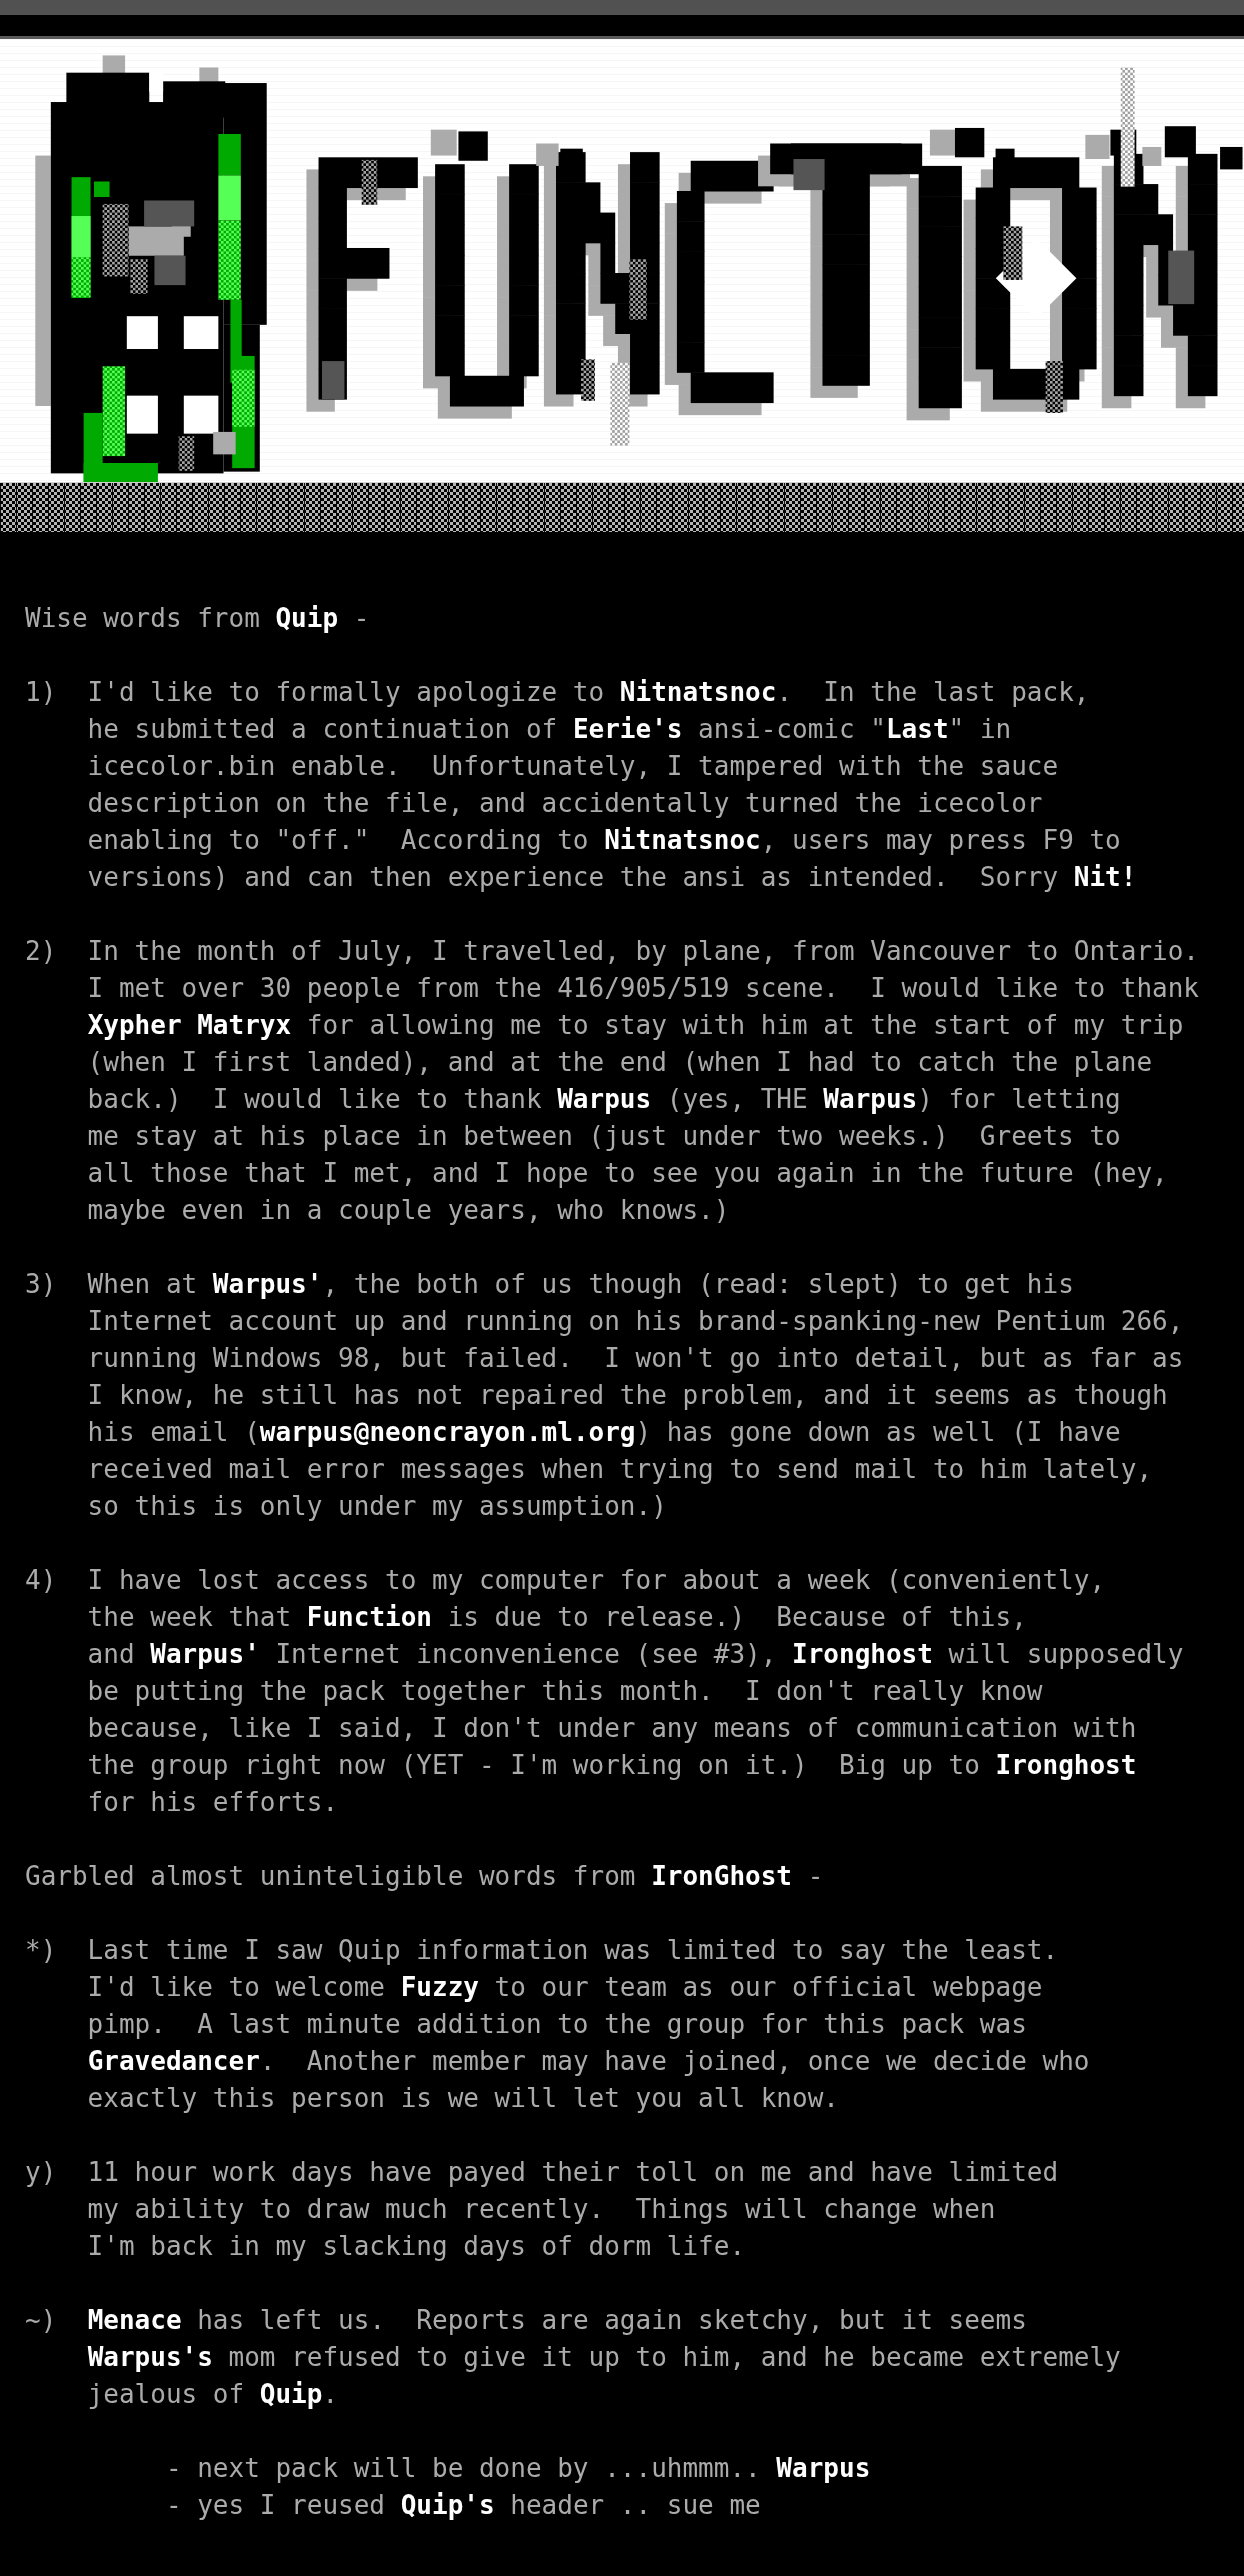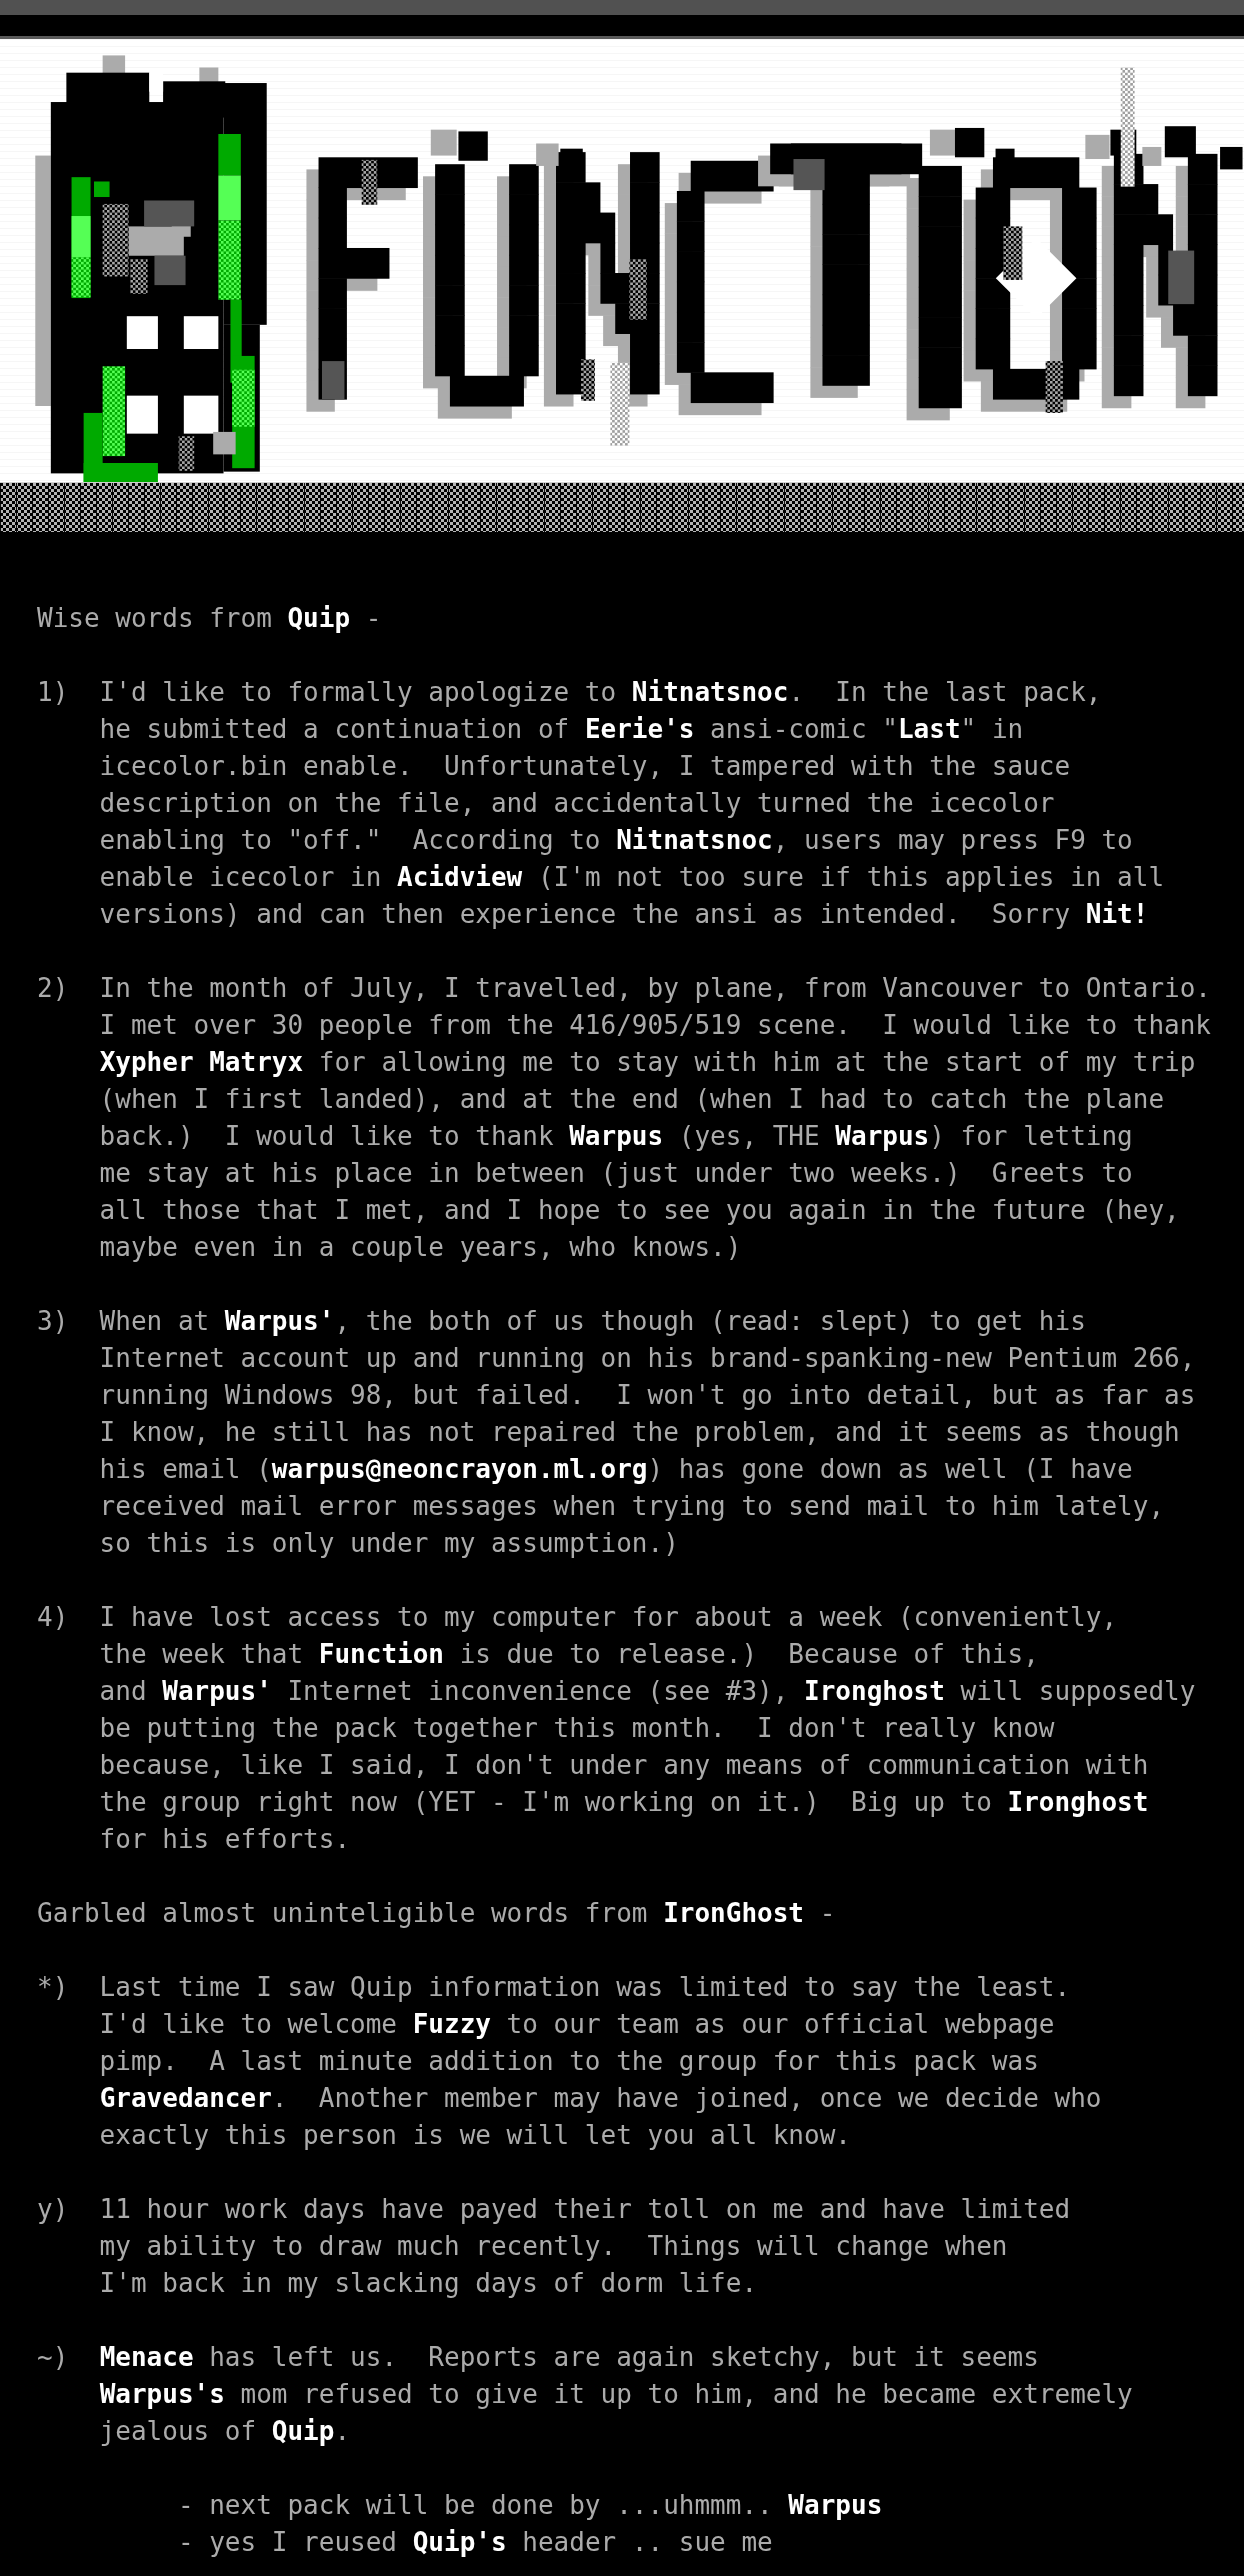--- a/index.html
+++ b/index.html
@@ -17,21 +17,21 @@
   .dither-band{position:absolute;left:0;top:482px;width:1245px;height:50px;background-color:#000;
     background-image:
       repeating-linear-gradient(90deg,rgba(0,0,0,.9) 0 1.3px,transparent 1.3px 16px),
       linear-gradient(45deg,#b4b4b4 25%,transparent 25%,transparent 75%,#b4b4b4 75%),
       linear-gradient(45deg,#b4b4b4 25%,transparent 25%,transparent 75%,#b4b4b4 75%);
     background-size:auto,6px 6px,6px 6px;
     background-position:0 0,0 0,3px 3px;
     border-top:1.7px solid #cfcfcf;}
   
   .text-area{position:absolute;left:0;top:532px;width:1245px;bottom:0;background:#000;}
-  #text-rows{padding:68px 0 0 37px;}
+  #text-rows{padding:68px 0 0 25px;}
   .row{white-space:pre;height:37px;line-height:37px;font-size:26px;color:#ababab;}
   .row .b{color:#ffffff;font-weight:bold;}
 </style>
 </head>
 <body>
 
 <div class="screen">
 
   <div class="bar-dark"></div>
   <div class="bar-black"></div>
@@ -320,21 +320,20 @@
 
   <main class="text-area">
     <div id="text-rows">
         <div class="row"><span>Wise words from </span><span class="b">Quip</span><span> -</span></div>
         <div class="row"></div>
         <div class="row"><span>1)  I'd like to formally apologize to </span><span class="b">Nitnatsnoc</span><span>.  In the last pack,</span></div>
         <div class="row"><span>    he submitted a continuation of </span><span class="b">Eerie's</span><span> ansi-comic "</span><span class="b">Last</span><span>" in</span></div>
         <div class="row"><span>    icecolor.bin enable.  Unfortunately, I tampered with the sauce</span></div>
         <div class="row"><span>    description on the file, and accidentally turned the icecolor</span></div>
         <div class="row"><span>    enabling to "off."  According to </span><span class="b">Nitnatsnoc</span><span>, users may press F9 to</span></div>
-        <div class="row"><span>    enable icecolor in </span><span class="b">Acidview</span><span> (I'm not too sure if this applies in all</span></div>
         <div class="row"><span>    versions) and can then experience the ansi as intended.  Sorry </span><span class="b">Nit!</span></div>
         <div class="row"></div>
         <div class="row"><span>2)  In the month of July, I travelled, by plane, from Vancouver to Ontario.</span></div>
         <div class="row"><span>    I met over 30 people from the 416/905/519 scene.  I would like to thank</span></div>
         <div class="row"><span>    </span><span class="b">Xypher Matryx</span><span> for allowing me to stay with him at the start of my trip</span></div>
         <div class="row"><span>    (when I first landed), and at the end (when I had to catch the plane</span></div>
         <div class="row"><span>    back.)  I would like to thank </span><span class="b">Warpus</span><span> (yes, THE </span><span class="b">Warpus</span><span>) for letting</span></div>
         <div class="row"><span>    me stay at his place in between (just under two weeks.)  Greets to</span></div>
         <div class="row"><span>    all those that I met, and I hope to see you again in the future (hey,</span></div>
         <div class="row"><span>    maybe even in a couple years, who knows.)</span></div>

